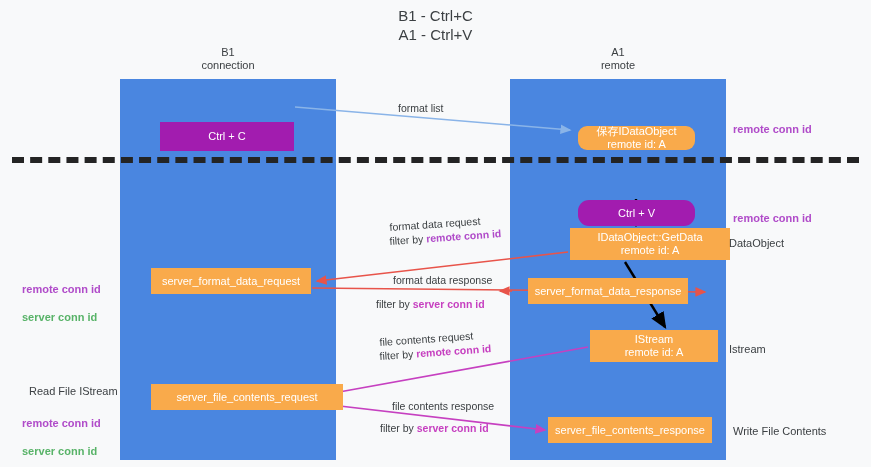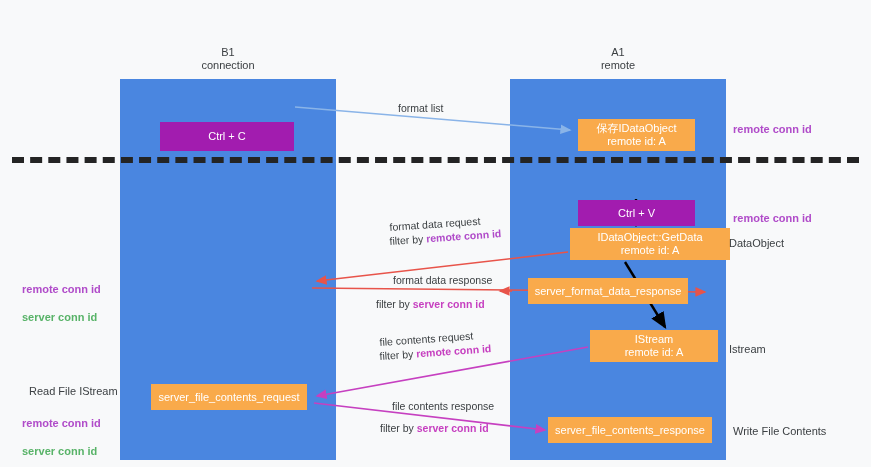--- a/index.html
+++ b/index.html
@@ -50,27 +50,27 @@
     text-align:center;
     font-size:11px;line-height:13px;
     color:#ffffff;
     white-space:pre-line;
     padding:2px 4px;
   }
   .node.green{background:#a21caf;margin-top:28px;}
   .node.orange{background:#f9aa4b;}
 
   #n-ctrlc{left:160px;top:94px;width:134px;height:29px;}
-  #n-save{left:578px;top:119px;width:117px;height:32px;}
-  #n-ctrlv{left:578px;top:172px;width:117px;height:26px;}
+  #n-save{left:578px;top:126px;width:117px;height:24px;border-radius:9px;}
+  #n-ctrlv{left:578px;top:172px;width:117px;height:26px;border-radius:11px;}
   #n-getdata{left:570px;top:228px;width:160px;height:32px;}
   #n-sfdreq{left:151px;top:268px;width:160px;height:26px;}
   #n-sfdresp{left:528px;top:278px;width:160px;height:26px;}
   #n-istream{left:590px;top:330px;width:128px;height:32px;}
-  #n-sfcreq{left:151px;top:384px;width:156px;height:26px;}
+  #n-sfcreq{left:151px;top:384px;width:192px;height:26px;}
   #n-sfcresp{left:548px;top:417px;width:164px;height:26px;}
 
   
   .side-label{font-size:11px;line-height:14px;white-space:pre-line;}
   .purple{color:#b04bc9;font-weight:bold;}
   .green-txt{color:#58b368;font-weight:bold;}
   .magenta{color:#c640c0;font-weight:bold;}
   .plain{color:#3c4043;font-weight:normal;}
 
   #lbl-rconn-1{left:733px;top:122px;}
@@ -139,32 +139,35 @@
 
     <line x1="625" y1="262" x2="665" y2="327" stroke="#000000" stroke-width="2.4" marker-end="url(#ah-black)"></line>
 
     <line x1="588" y1="347" x2="317" y2="396" stroke="#c640c0" stroke-width="1.6" marker-end="url(#ah-magenta)"></line>
 
     <line x1="314" y1="403" x2="545" y2="430" stroke="#c640c0" stroke-width="1.6" marker-end="url(#ah-magenta)"></line>
   </svg>
 
   <div class="abs" id="dashed"></div>
 
+  <div class="abs" id="title">B1 - Ctrl+C
+A1 - Ctrl+V</div>
 
   <div class="abs col-head" id="head-b1">B1
 connection</div>
   <div class="abs col-head" id="head-a1">A1
 remote</div>
 
   <div class="abs node green" id="n-ctrlc">Ctrl + C</div>
   <div class="abs node orange" id="n-save">保存IDataObject
 remote id: A</div>
   <div class="abs node green" id="n-ctrlv">Ctrl + V</div>
   <div class="abs node orange" id="n-getdata">IDataObject::GetData
 remote id: A</div>
+  <div class="abs node orange" id="n-sfdreq">server_format_data_request</div>
   <div class="abs node orange" id="n-sfdresp">server_format_data_response</div>
   <div class="abs node orange" id="n-istream">IStream
 remote id: A</div>
   <div class="abs node orange" id="n-sfcreq">server_file_contents_request</div>
   <div class="abs node orange" id="n-sfcresp">server_file_contents_response</div>
 
   <div class="abs side-label purple" id="lbl-rconn-1">remote conn id</div>
   <div class="abs side-label purple" id="lbl-rconn-2">remote conn id</div>
   <div class="abs side-label plain" id="lbl-dataobject">DataObject</div>
   <div class="abs side-label plain" id="lbl-istream">Istream</div>

